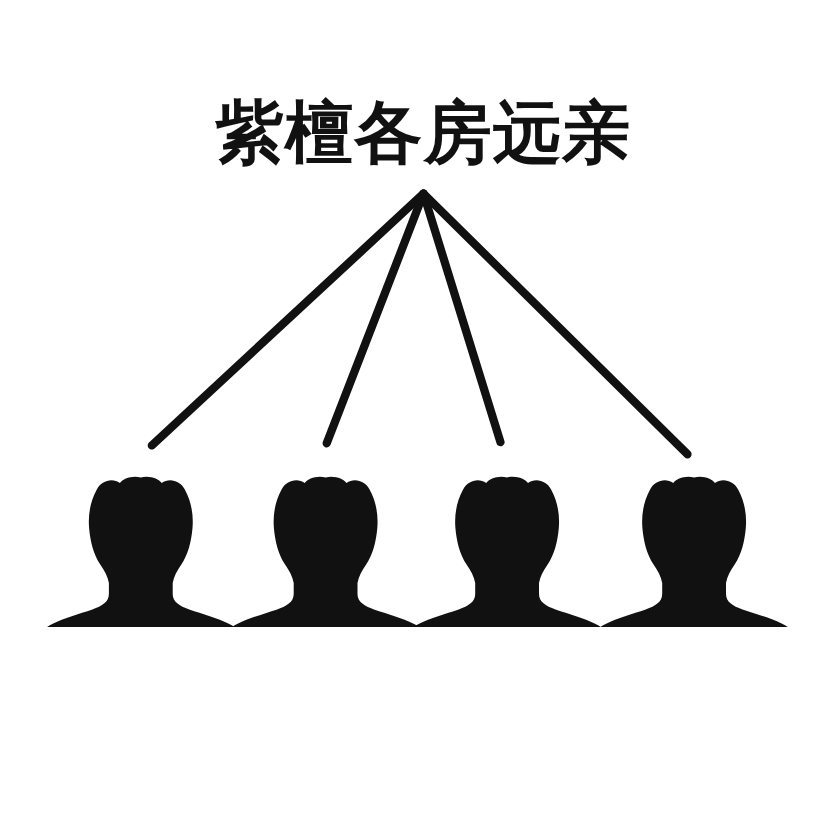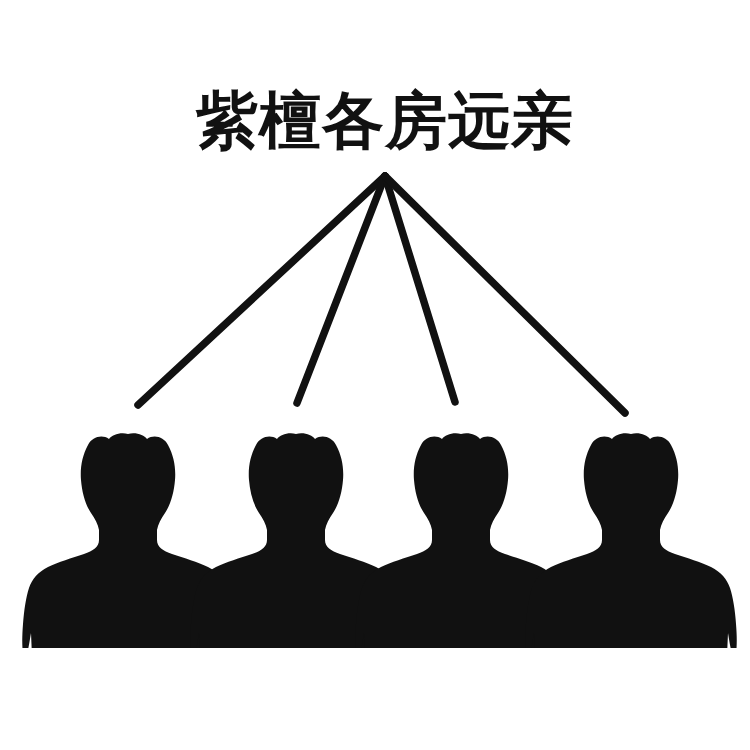--- a/index.html
+++ b/index.html
@@ -3,21 +3,21 @@
 <meta charset="utf-8">
 <style>
   html, body {
     margin: 0;
     padding: 0;
     background: #ffffff;
   }
   #canvas {
     position: relative;
     width: 750px;
-    height: 648px;
+    height: 570px;
     background: #ffffff;
     overflow: hidden;
     font-family: "DejaVu Sans", "Liberation Sans", sans-serif;
   }
   #diagram-svg {
     position: absolute;
     left: 0;
     top: 0;
     width: 750px;
     height: 750px;

